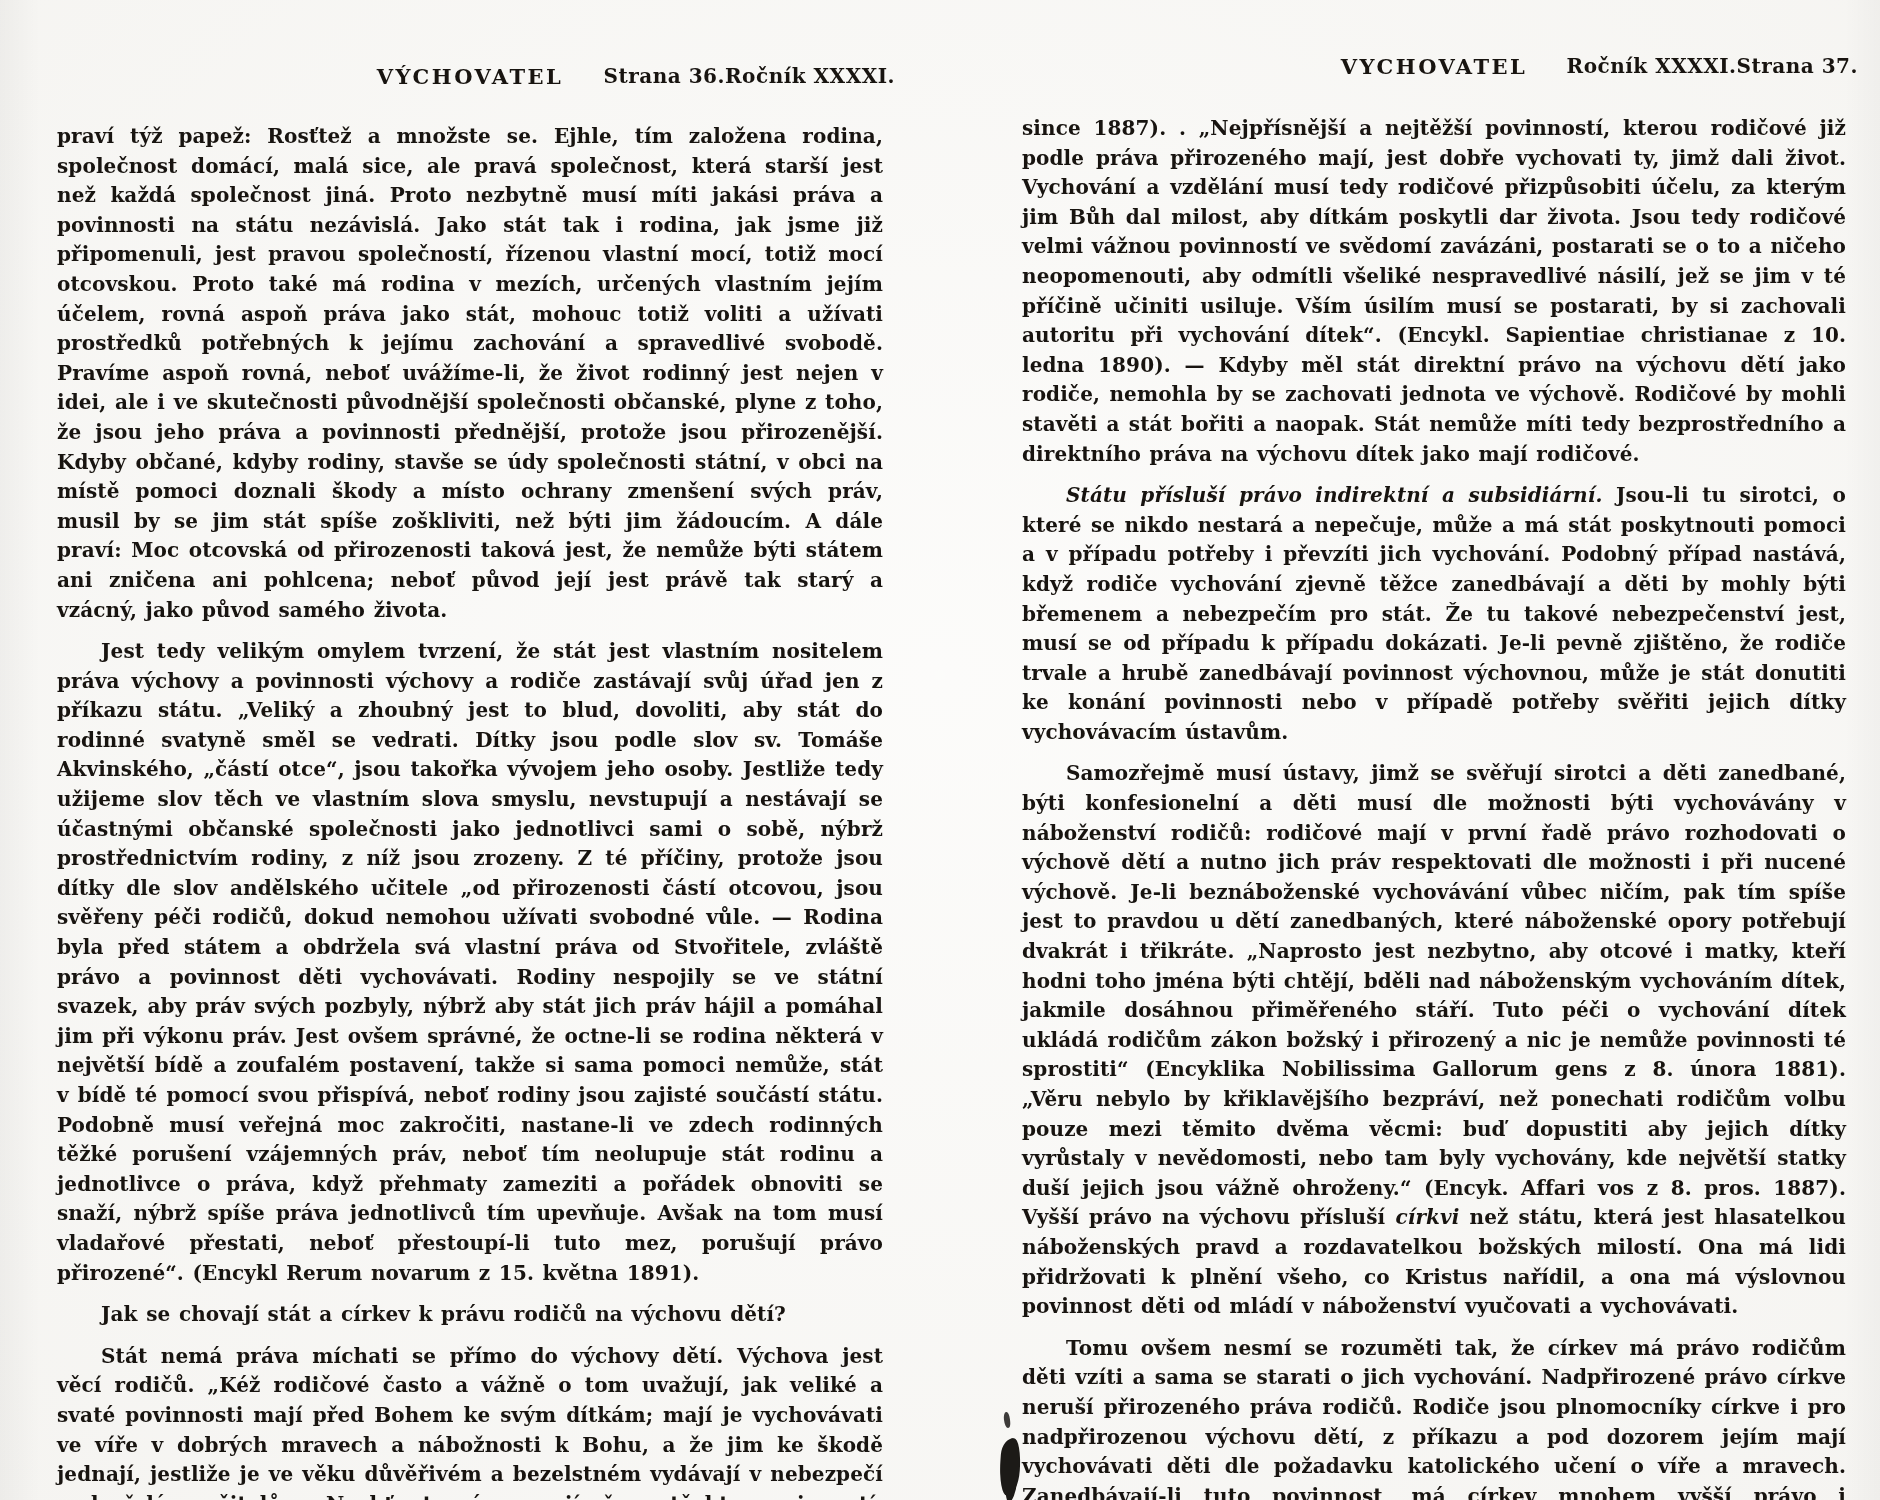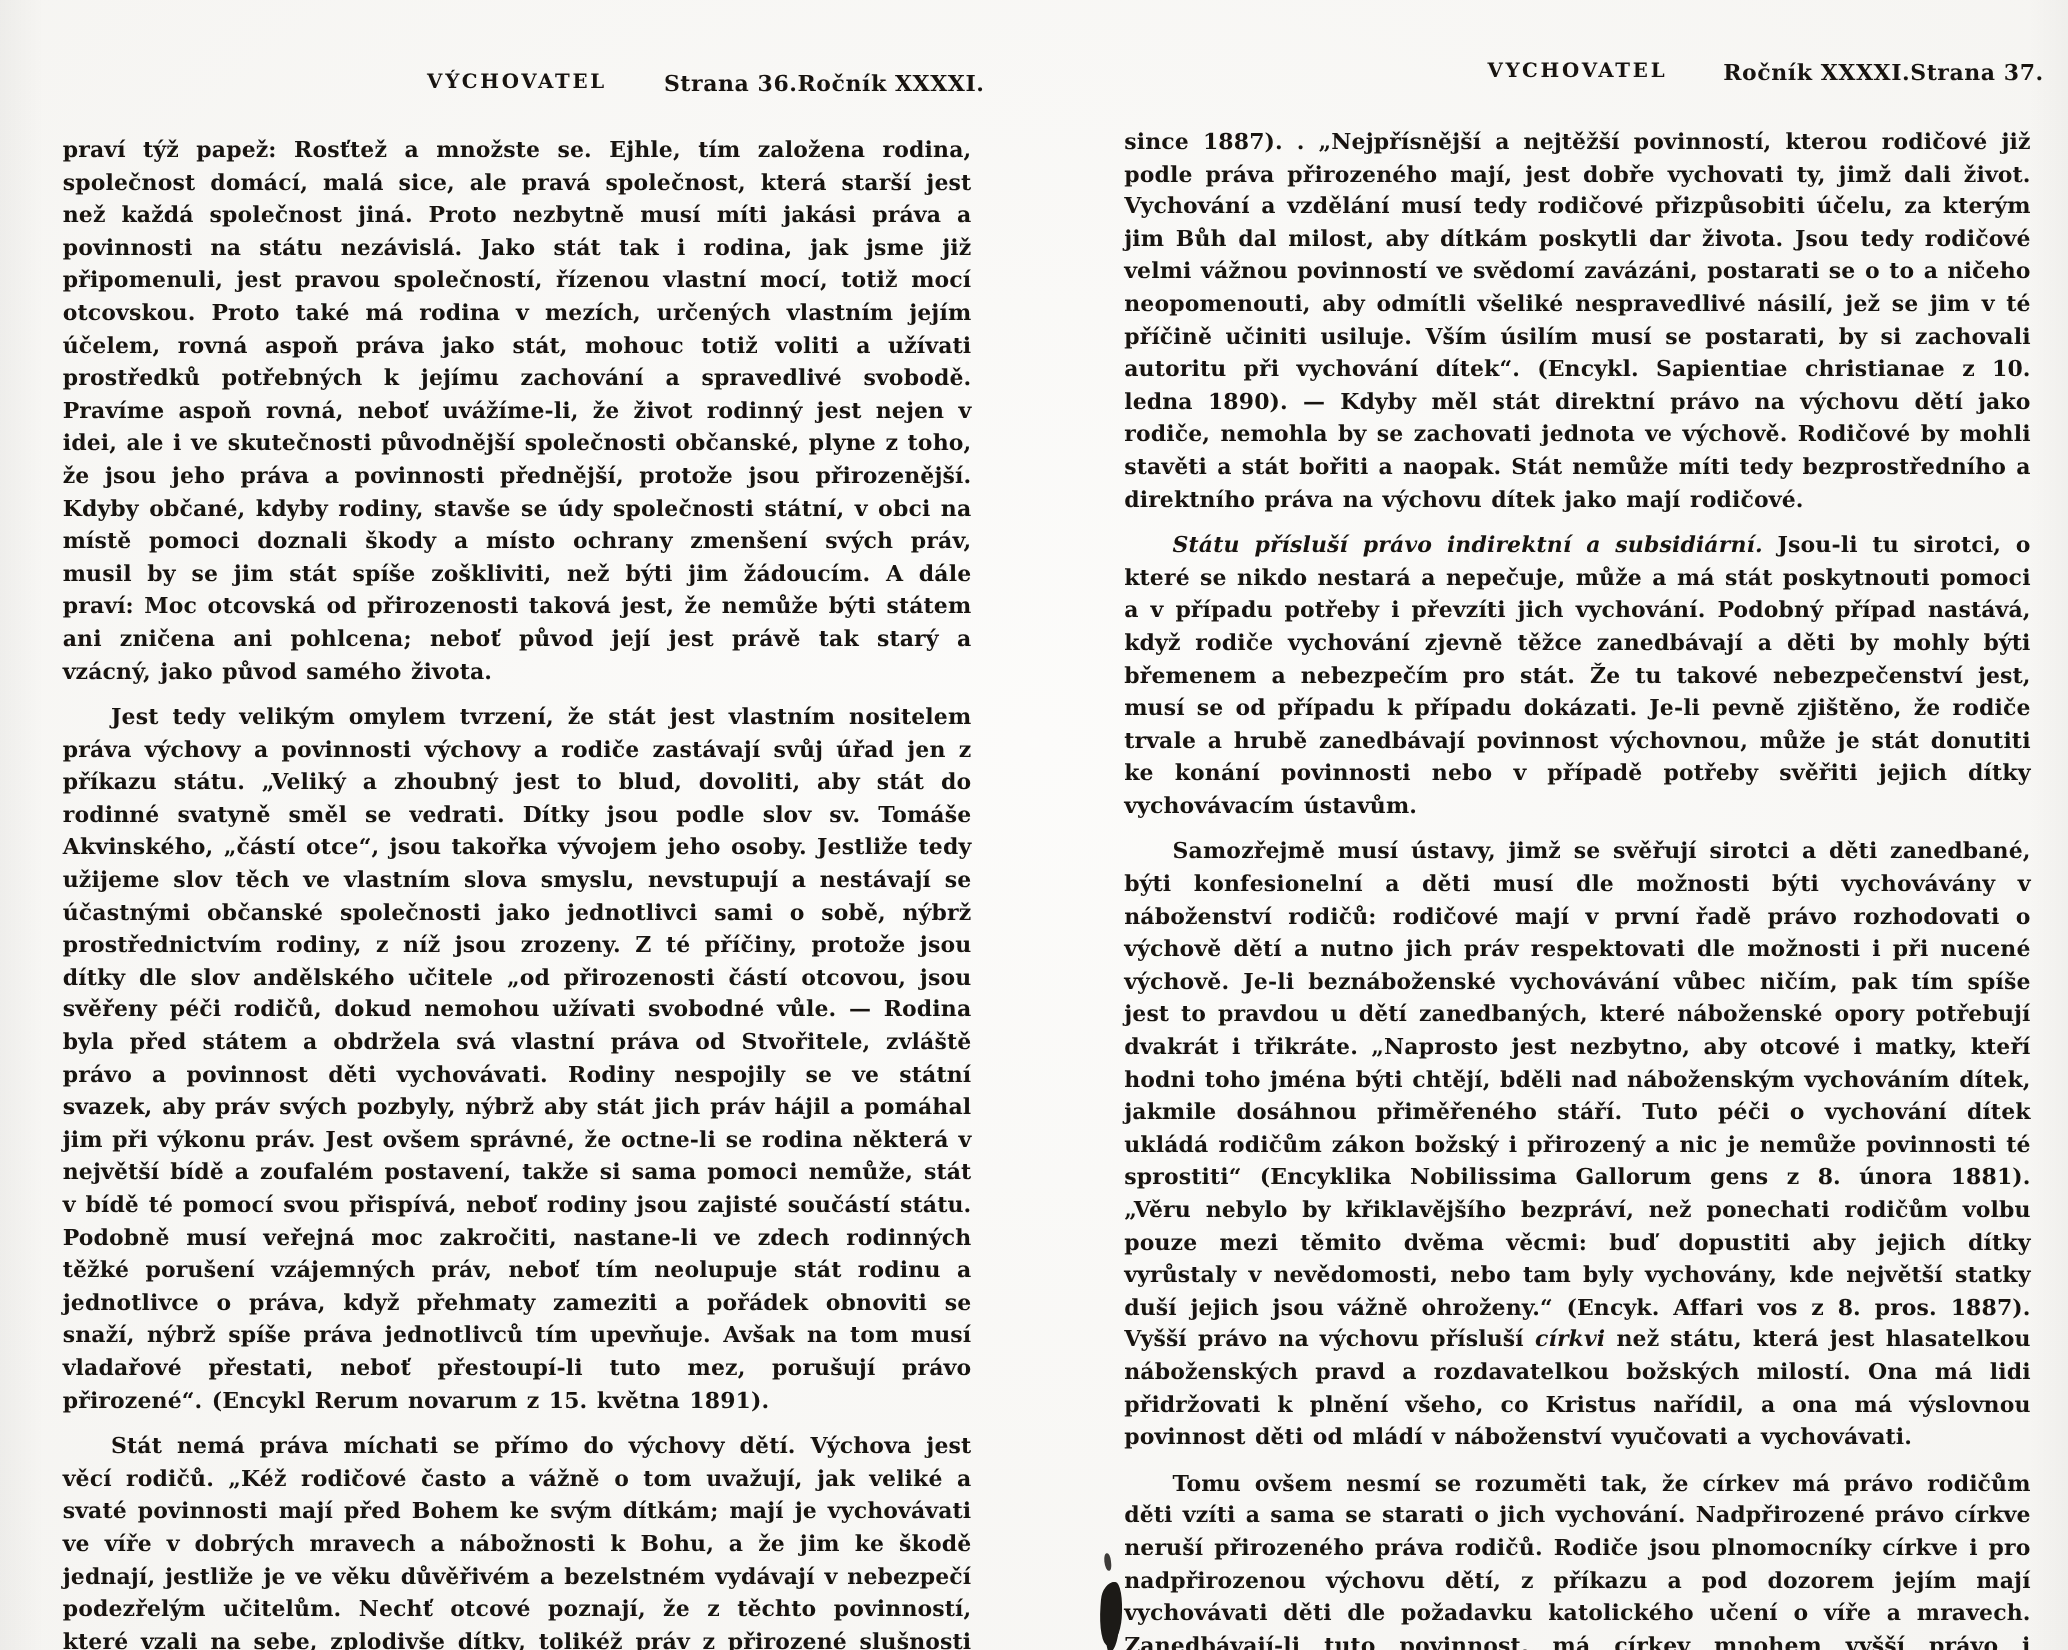--- a/index.html
+++ b/index.html
@@ -36,21 +36,21 @@
     right: 0;
     display: flex;
     justify-content: flex-end;
     align-items: baseline;
     font-size: 20px;
     font-weight: 700;
     letter-spacing: 0.5px;
     white-space: nowrap;
   }
   .page-header .masthead {
-    font-size: 18px;
+    font-size: 21px;
     letter-spacing: 2.5px;
     position: absolute;
     left: 50%;
     transform: translateX(-50%);
   }
   .page-body {
     position: absolute;
     left: 0;
     right: 0;
     text-align: justify;
@@ -101,20 +101,21 @@
 
 <div class="page" id="page-left">
   <div class="page-header">
     <span>Strana 36.</span>
     <span class="masthead">VÝCHOVATEL</span>
     <span>Ročník XXXXI.</span>
   </div>
   <div class="page-body">
       <p class="para"><span>praví týž papež: Rosťtež a množste se. Ejhle, tím založena rodina, společnost domácí, malá sice, ale pravá společnost, která starší jest než každá společnost jiná. Proto nezbytně musí míti jakási práva a povinnosti na státu nezávislá. Jako stát tak i rodina, jak jsme již připomenuli, jest pravou společností, řízenou vlastní mocí, totiž mocí otcovskou. Proto také má rodina v mezích, určených vlastním jejím účelem, rovná aspoň práva jako stát, mohouc totiž voliti a užívati prostředků potřebných k jejímu zachování a spravedlivé svobodě. Pravíme aspoň rovná, neboť uvážíme-li, že život rodinný jest nejen v idei, ale i ve skutečnosti původnější společnosti občanské, plyne z toho, že jsou jeho práva a povinnosti přednější, protože jsou přirozenější. Kdyby občané, kdyby rodiny, stavše se údy společnosti státní, v obci na místě pomoci doznali škody a místo ochrany zmenšení svých práv, musil by se jim stát spíše zoškliviti, než býti jim žádoucím. A dále praví: Moc otcovská od přirozenosti taková jest, že nemůže býti státem ani zničena ani pohlcena; neboť původ její jest právě tak starý a vzácný, jako původ samého života.</span></p>
       <p class="para indent"><span>Jest tedy velikým omylem tvrzení, že stát jest vlastním nositelem práva výchovy a povinnosti výchovy a rodiče zastávají svůj úřad jen z příkazu státu. „Veliký a zhoubný jest to blud, dovoliti, aby stát do rodinné svatyně směl se vedrati. Dítky jsou podle slov sv. Tomáše Akvinského, „částí otce“, jsou takořka vývojem jeho osoby. Jestliže tedy užijeme slov těch ve vlastním slova smyslu, nevstupují a nestávají se účastnými občanské společnosti jako jednotlivci sami o sobě, nýbrž prostřednictvím rodiny, z níž jsou zrozeny. Z té příčiny, protože jsou dítky dle slov andělského učitele „od přirozenosti částí otcovou, jsou svěřeny péči rodičů, dokud nemohou užívati svobodné vůle. — Rodina byla před státem a obdržela svá vlastní práva od Stvořitele, zvláště právo a povinnost děti vychovávati. Rodiny nespojily se ve státní svazek, aby práv svých pozbyly, nýbrž aby stát jich práv hájil a pomáhal jim při výkonu práv. Jest ovšem správné, že octne-li se rodina některá v největší bídě a zoufalém postavení, takže si sama pomoci nemůže, stát v bídě té pomocí svou přispívá, neboť rodiny jsou zajisté součástí státu. Podobně musí veřejná moc zakročiti, nastane-li ve zdech rodinných těžké porušení vzájemných práv, neboť tím neolupuje stát rodinu a jednotlivce o práva, když přehmaty zameziti a pořádek obnoviti se snaží, nýbrž spíše práva jednotlivců tím upevňuje. Avšak na tom musí vladařové přestati, neboť přestoupí-li tuto mez, porušují právo přirozené“. (Encykl Rerum novarum z 15. května 1891).</span></p>
+      <p class="para indent"><span>Jak se chovají stát a církev k právu rodičů na výchovu dětí?</span></p>
       <p class="para indent"><span>Stát nemá práva míchati se přímo do výchovy dětí. Výchova jest věcí rodičů. „Kéž rodičové často a vážně o tom uvažují, jak veliké a svaté povinnosti mají před Bohem ke svým dítkám; mají je vychovávati ve víře v dobrých mravech a nábožnosti k Bohu, a že jim ke škodě jednají, jestliže je ve věku důvěřivém a bezelstném vydávají v nebezpečí podezřelým učitelům. Nechť otcové poznají, že z těchto povinností, které vzali na sebe, zplodivše dítky, tolikéž práv z přirozené slušnosti vyplývá, jimž se nesmí vyhnouti, jež jim žádná lidská moc nesmí vzíti, protože není člověku dovoleno, zříkati se povinností, jež má člověk k Bohu. Kéž tedy rodičové uváží, že mají těžkou povinnost starati se o ochranu dítek, avšak mnohem větší jest povinnost vychovati dítky k lepšímu a vyššímu životu, totiž životu duševnímu“ (Encykl. Officio sanctissimo z 22. pro-</span></p>
     </div>
 </div>
 
 <div class="page" id="page-right">
   <div class="page-header">
     <span>Ročník XXXXI.</span>
     <span class="masthead">VYCHOVATEL</span>
     <span>Strana 37.</span>
   </div>

